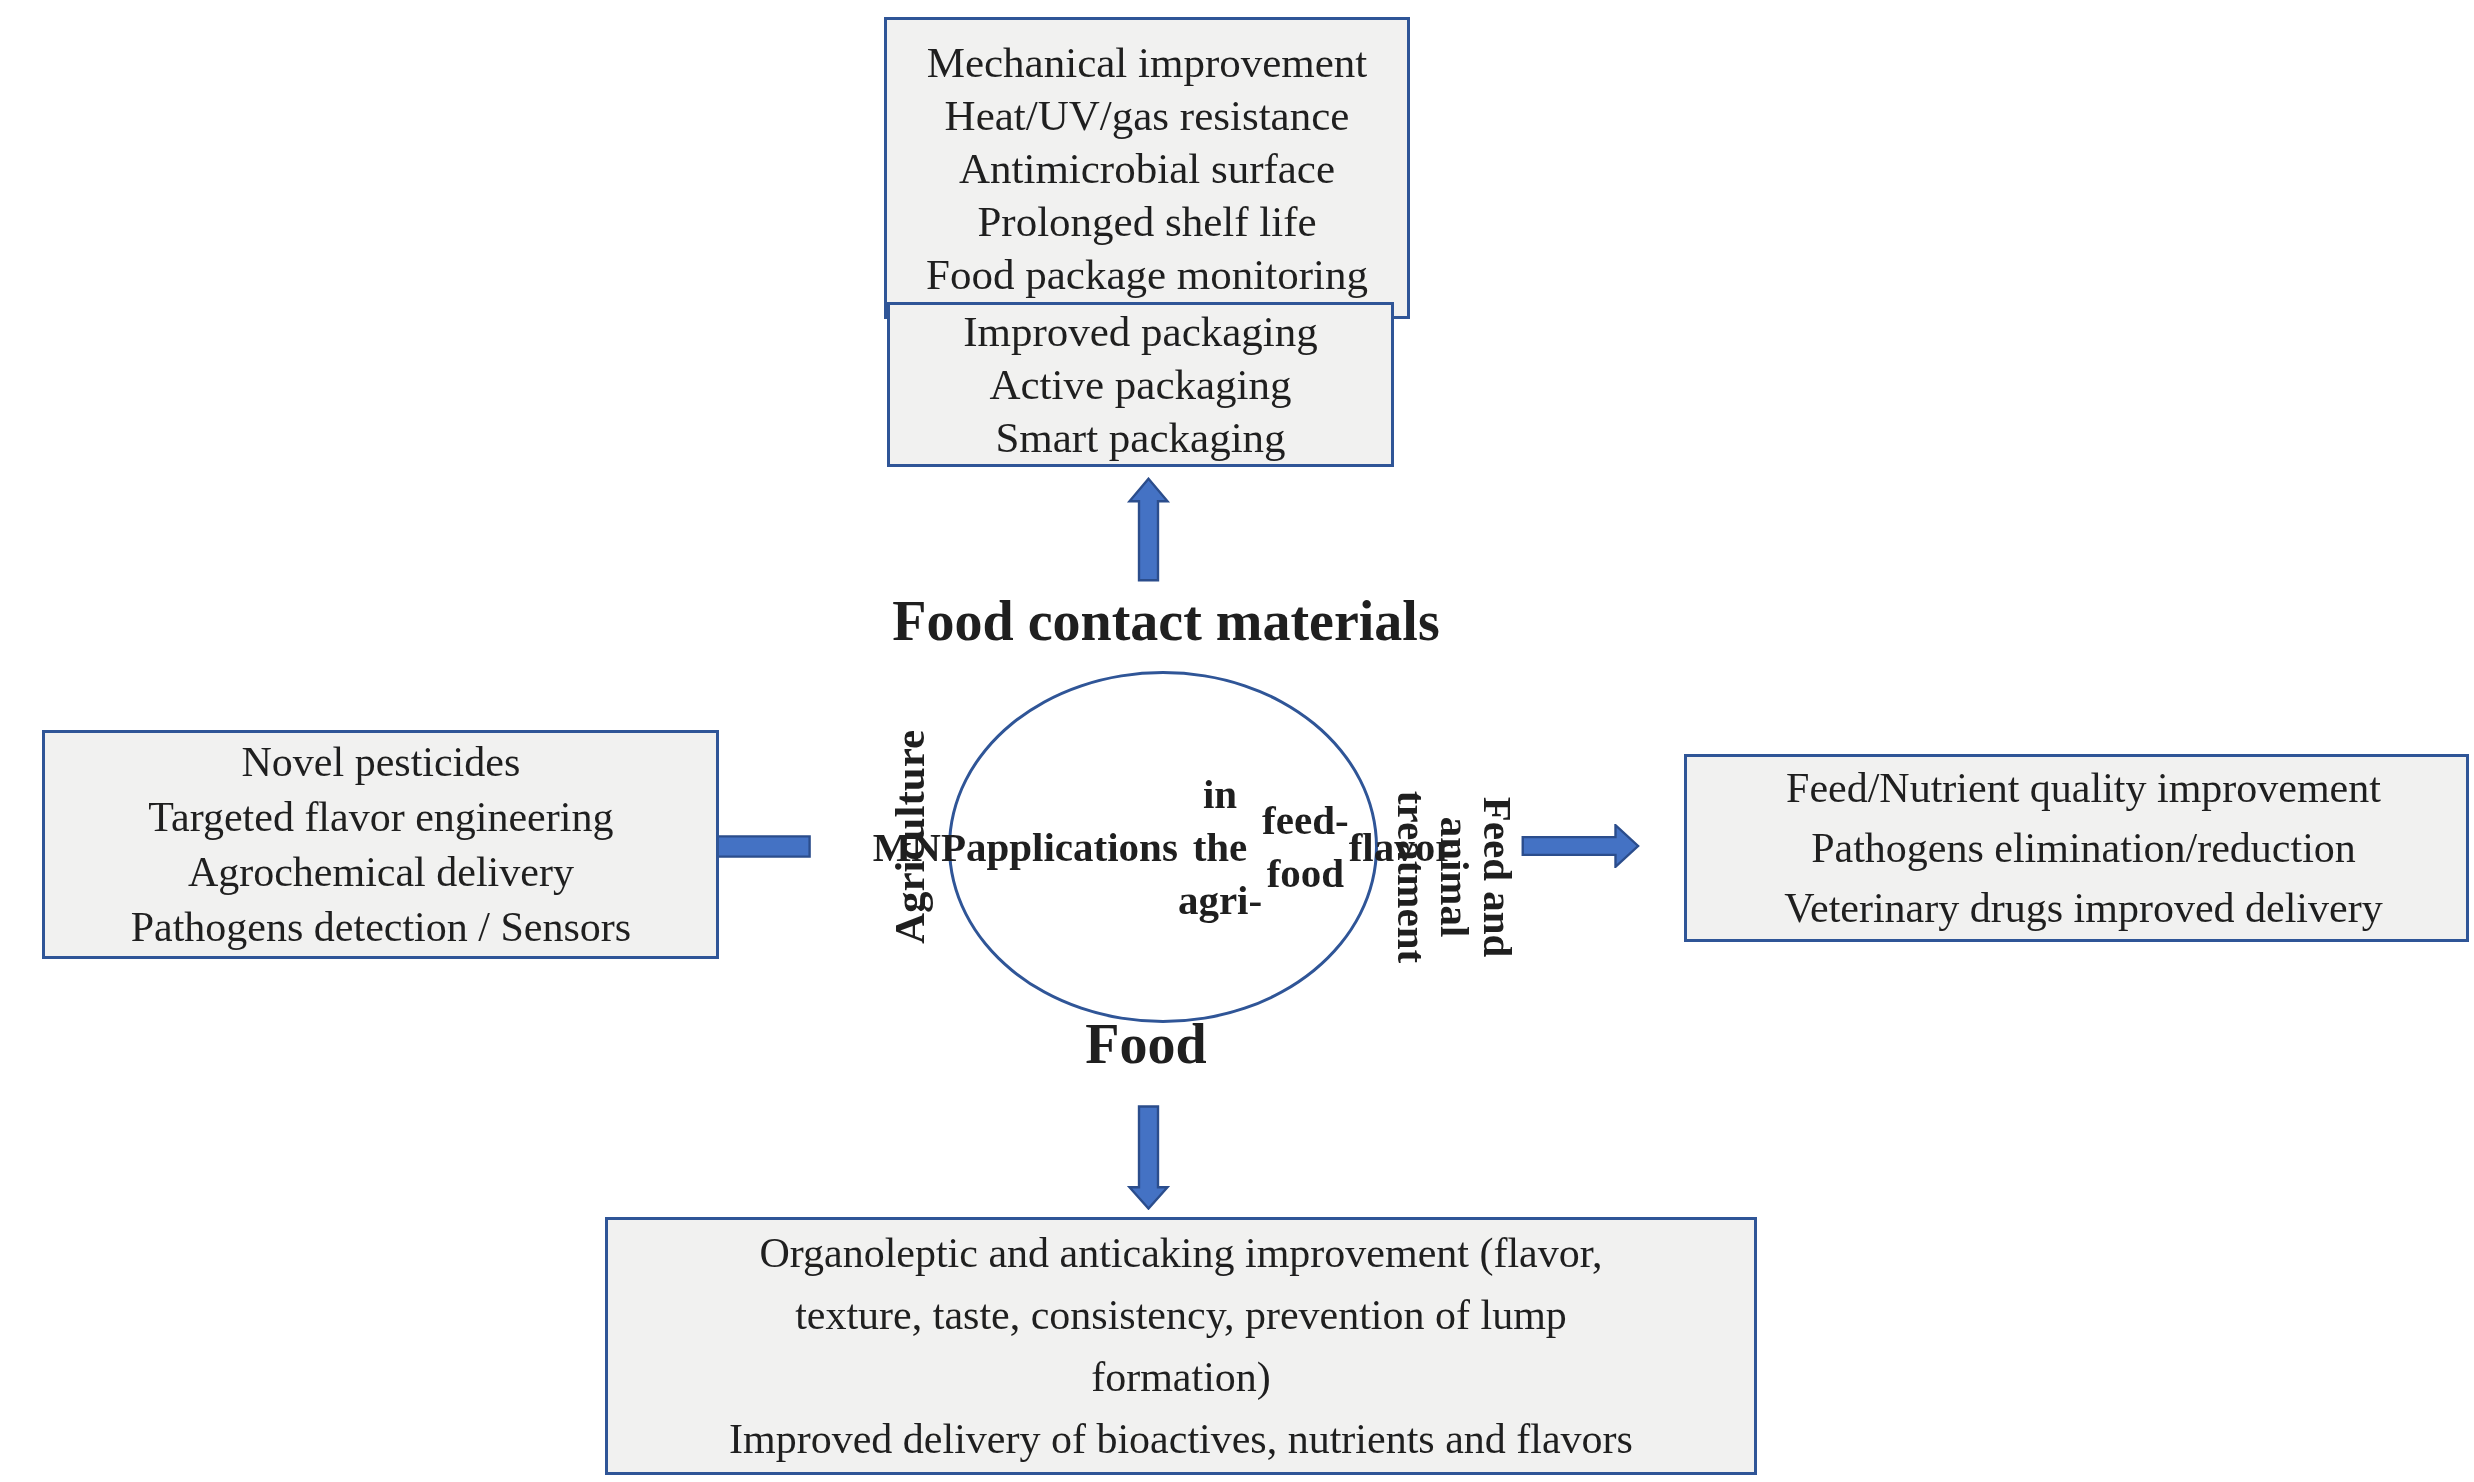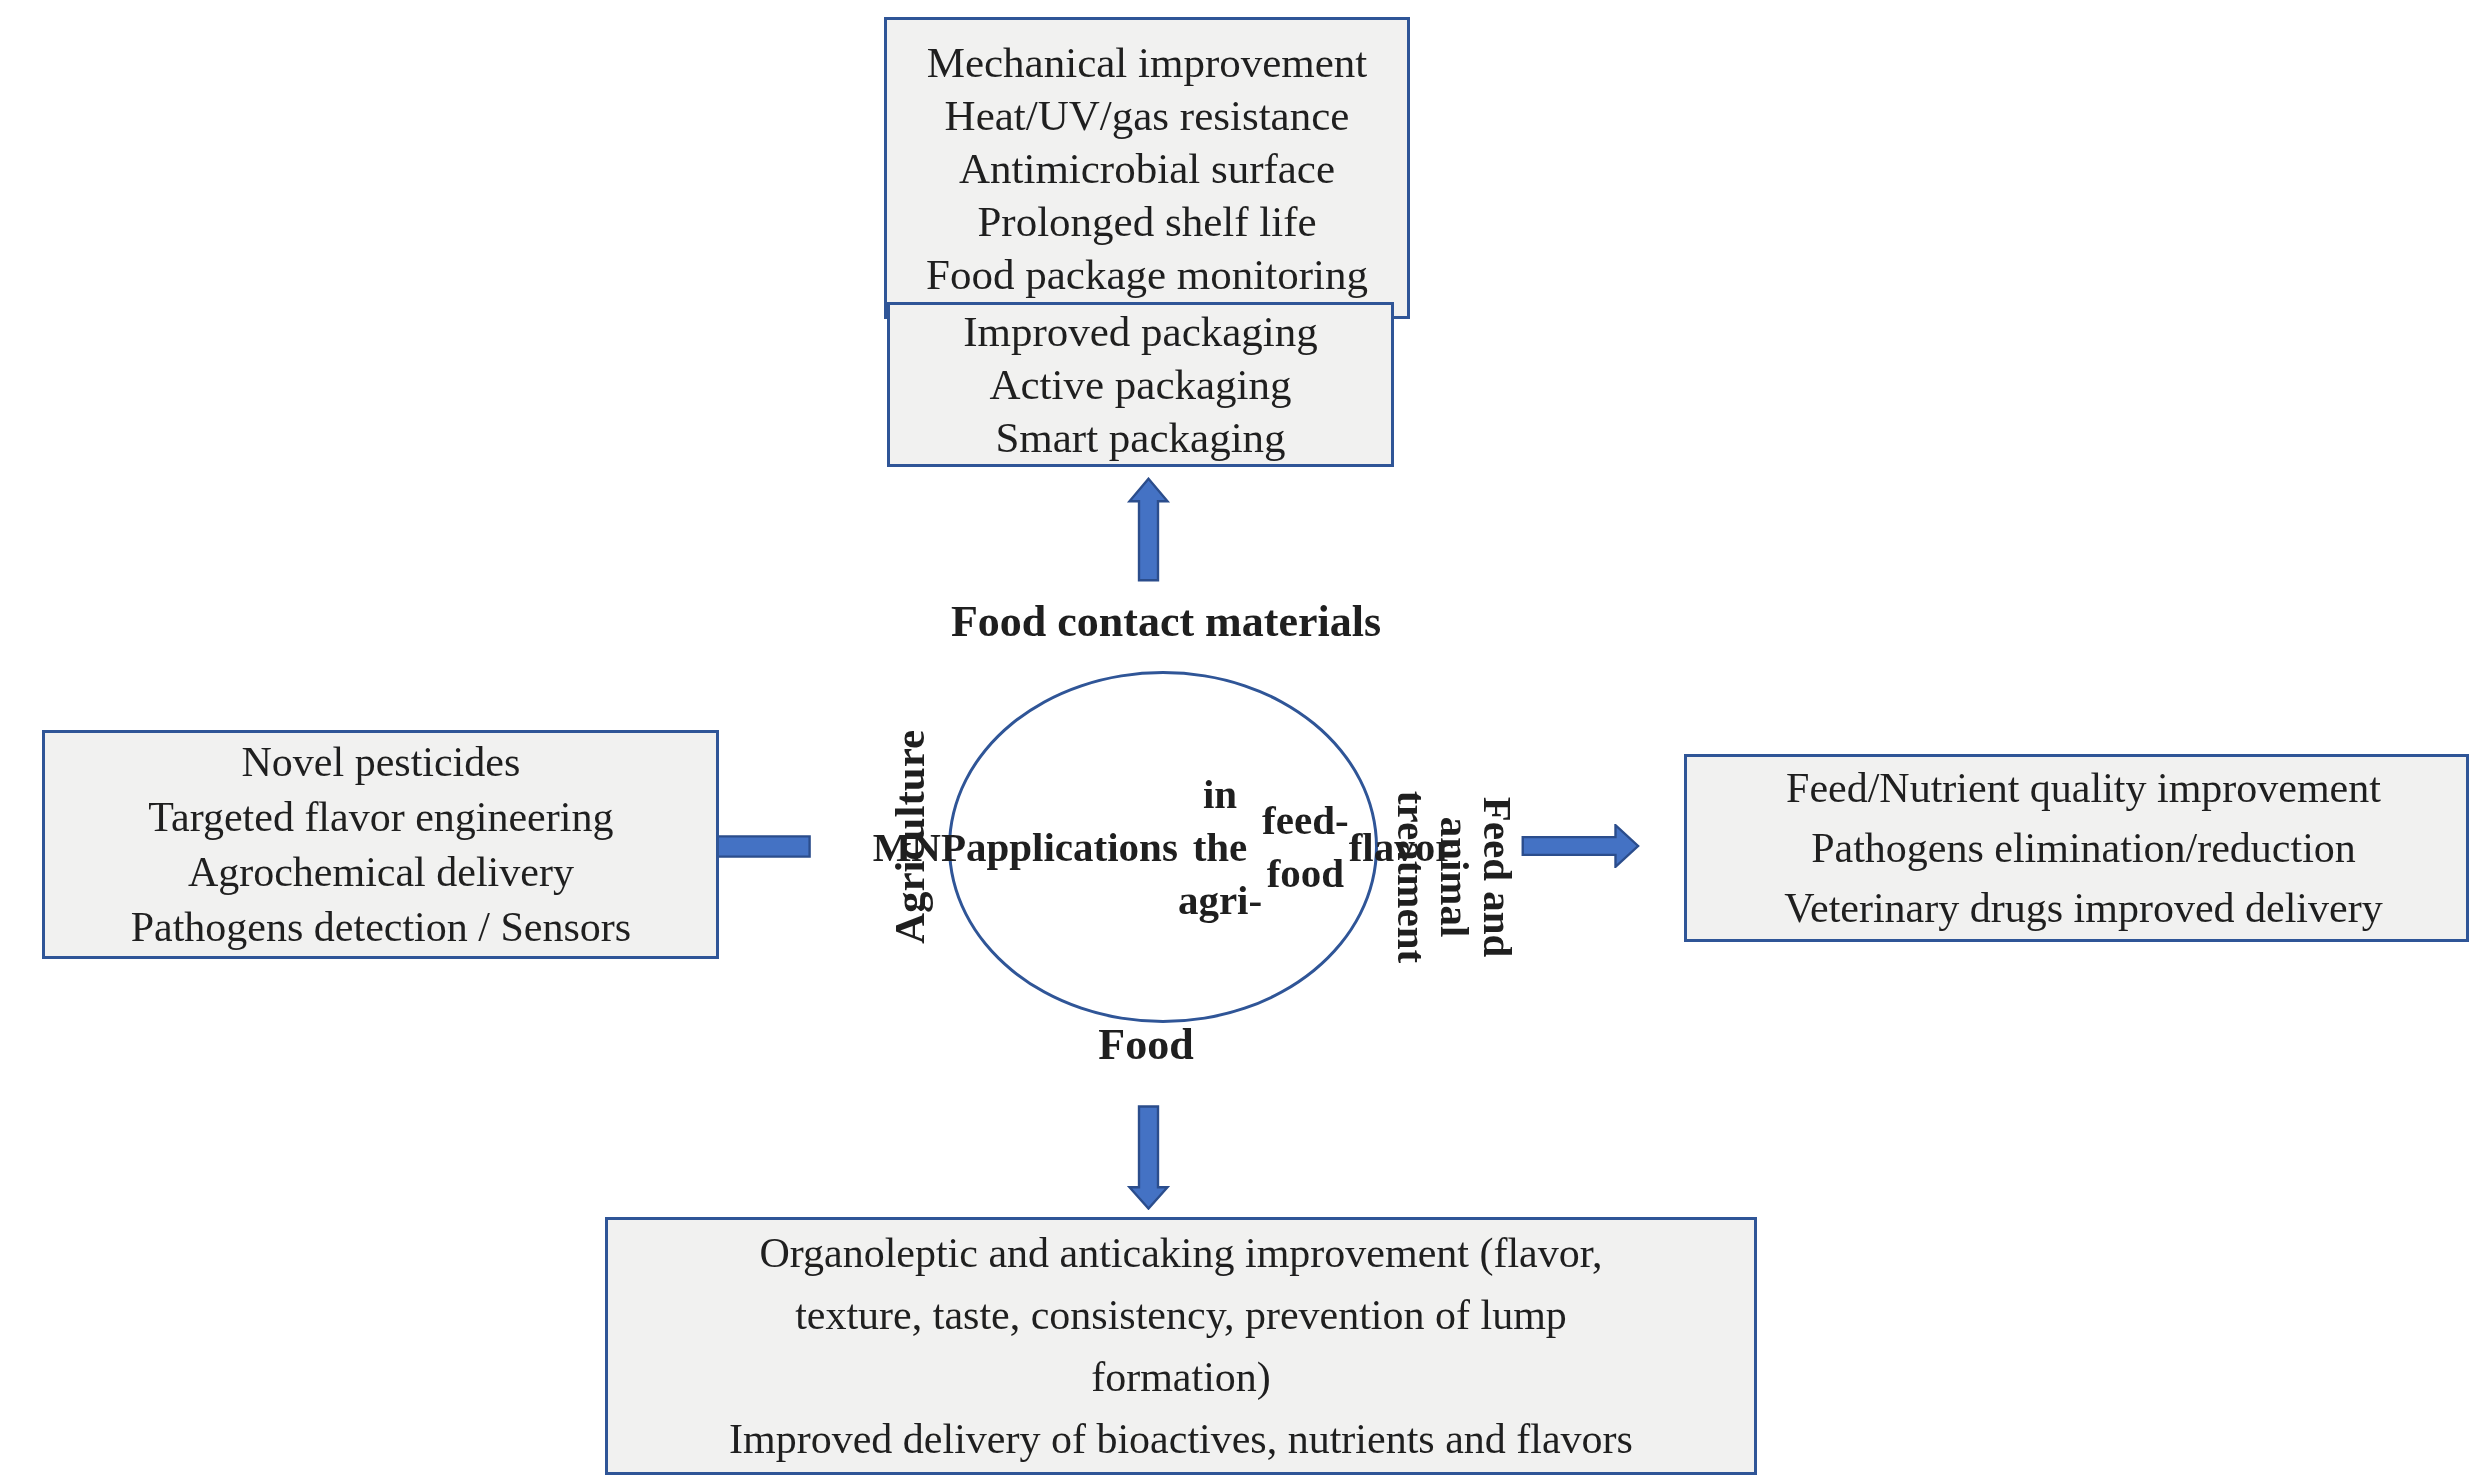--- a/index.html
+++ b/index.html
@@ -17,21 +17,21 @@
   .box-top-sub{left:887px;top:302px;width:507px;height:165px;font-size:43px;line-height:53px;}
   .box-left{left:8.4px;top:730px;width:677px;height:229px;font-size:42px;line-height:55px;margin-left:34px;}
   .box-right{left:1684px;top:754px;width:785px;height:188px;font-size:42px;line-height:60px;padding-left:14px;}
   .box-bottom{left:605px;top:1217px;width:1152px;height:258px;font-size:42px;line-height:62px;}
   .hub{
     position:absolute;left:948px;top:671px;width:430px;height:352px;
     border:3px solid #2f5597;border-radius:50%;background:#ffffff;box-sizing:border-box;
     display:flex;flex-direction:row;justify-content:center;align-items:center;
     text-align:center;font-weight:bold;font-size:41px;line-height:53px;
   }
-  .blabel{position:absolute;font-weight:bold;font-size:44px;white-space:nowrap;}
+  .blabel{position:absolute;font-weight:bold;font-size:56px;white-space:nowrap;}
   .label-top{left:1166px;top:621px;transform:translate(-50%,-50%);}
   .label-bottom{left:1146px;top:1044px;transform:translate(-50%,-50%);text-align:center;}
   .label-left{left:909px;top:837px;transform:translate(-50%,-50%) rotate(-90deg);font-size:43px;}
   .label-right{
     position:absolute;left:1454px;top:877px;width:251px;
     transform:translate(-50%,-50%) rotate(90deg);
     font-weight:bold;font-size:41px;line-height:43px;text-align:center;white-space:nowrap;
   }
   .arrow{position:absolute;}
 </style>

